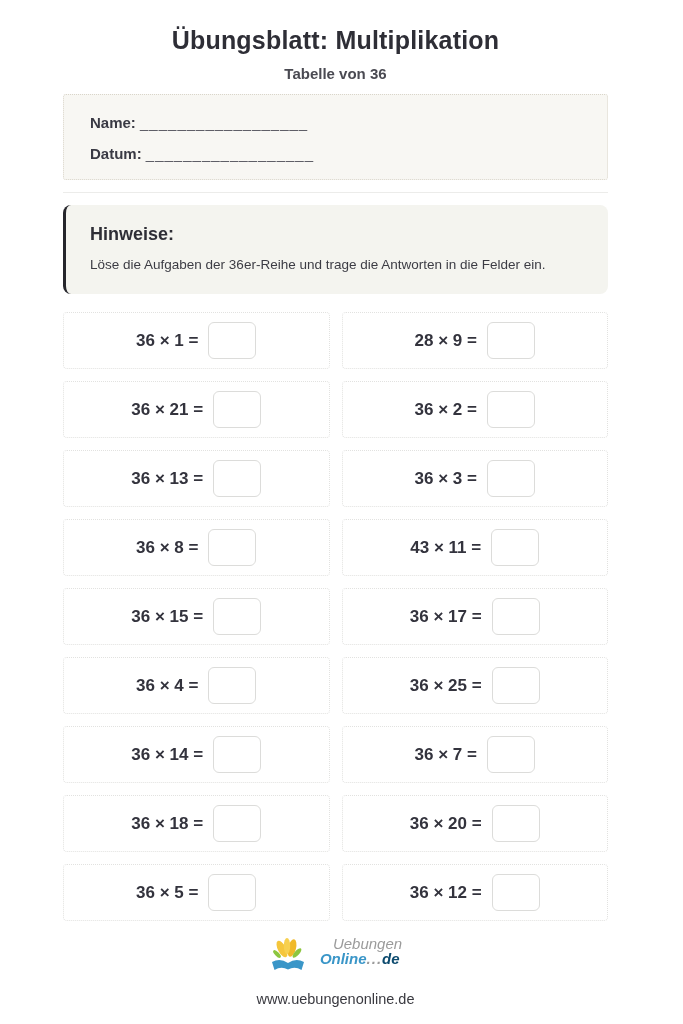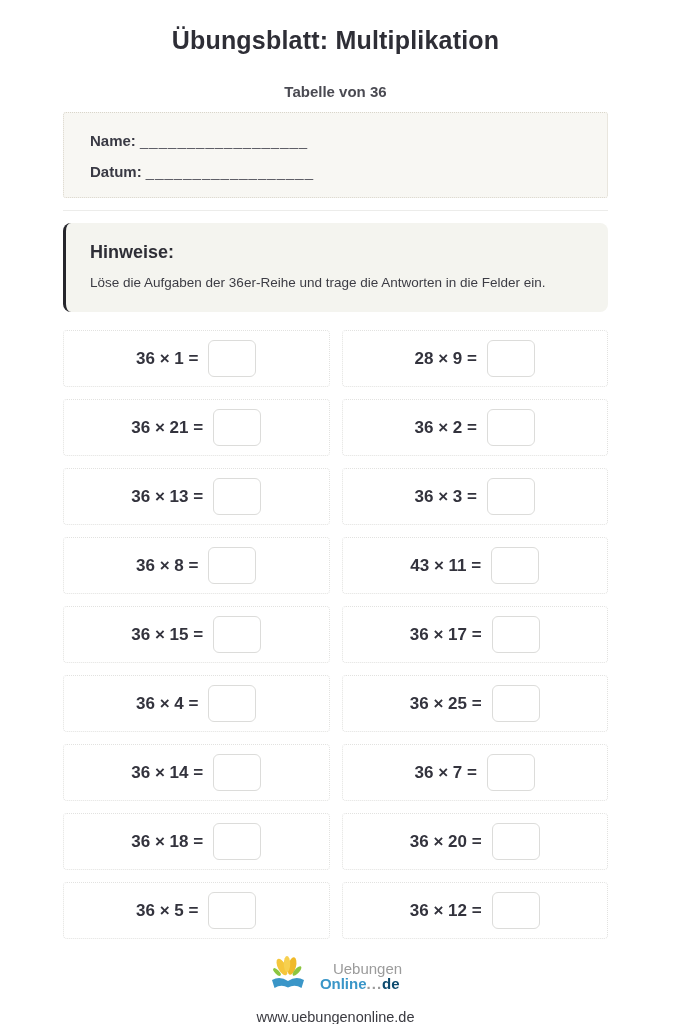--- a/index.html
+++ b/index.html
@@ -17,21 +17,21 @@
   
   .title {
     margin-top: 26px;
     text-align: center;
     font-size: 25px;
     font-weight: 700;
     color: #2e2e36;
     letter-spacing: .2px;
   }
   .subtitle {
-    margin-top: 28px;
+    margin-top: 10px;
     text-align: center;
     font-size: 15px;
     font-weight: 700;
     color: #4a4a52;
   }
   
   .name-box {
     margin-top: 12px;
     background: #f8f7f3;
     border: 1px dotted #d9d5ca;
@@ -94,22 +94,23 @@
     height: 37px;
     margin-left: 10px;
     background: #ffffff;
     border: 1px solid #dcdcda;
     border-radius: 6px;
   }
   
   .footer { margin-top: 15px; text-align: center; }
   .logo {
     display: inline-flex;
-    align-items: center;
+    align-items: flex-start;
     gap: 11px;
+    font-style: italic;
   }
   .logo-text { text-align: left; line-height: 15px; }
   .logo-line1 {
     font-size: 15px;
     color: #9b9b9b;
     margin-left: 13px;
   }
   .logo-line2 { font-size: 15px; font-weight: 700; }
   .logo-online { color: #3a96c8; }
   .logo-dots { color: #9b9b9b; letter-spacing: 1px; }

